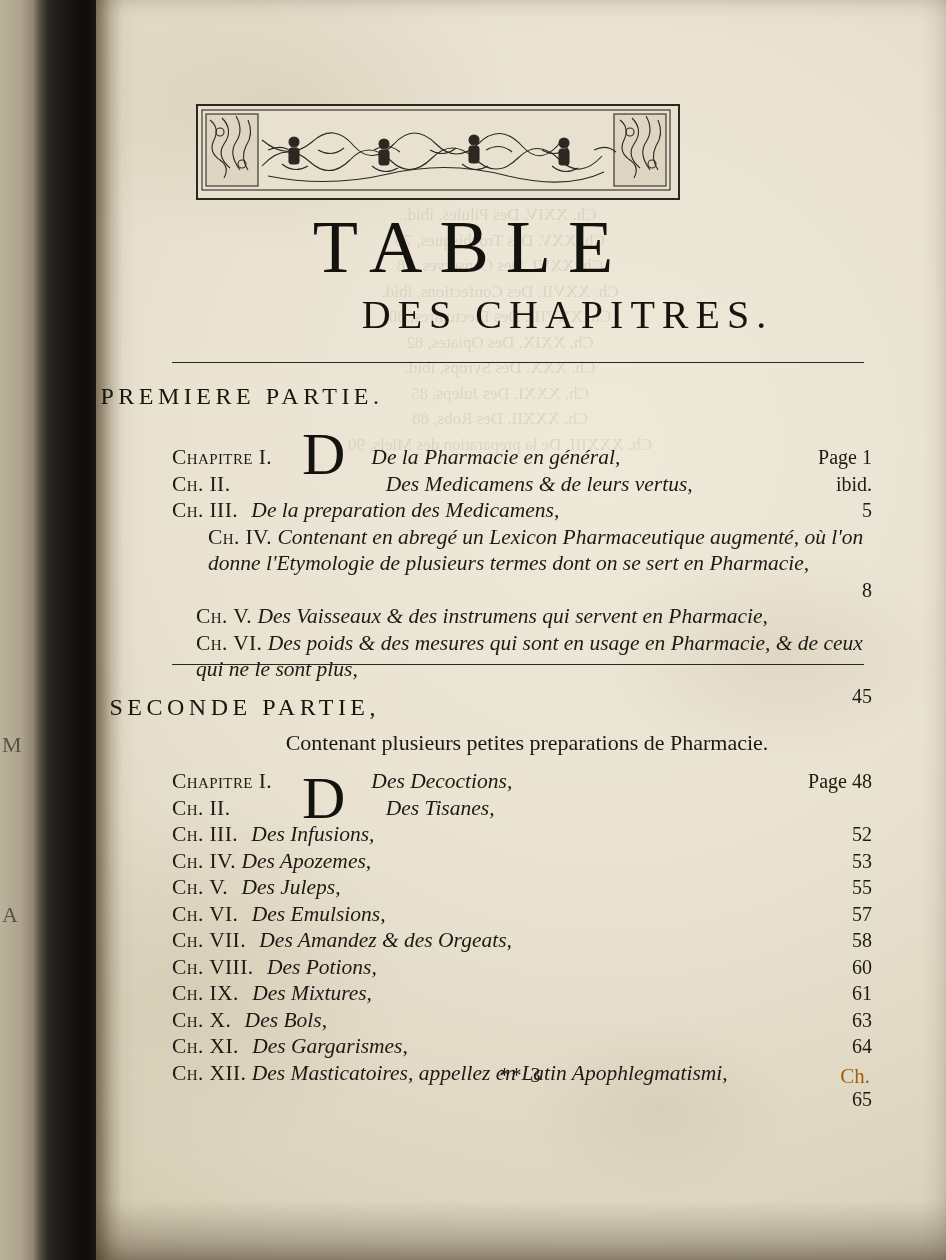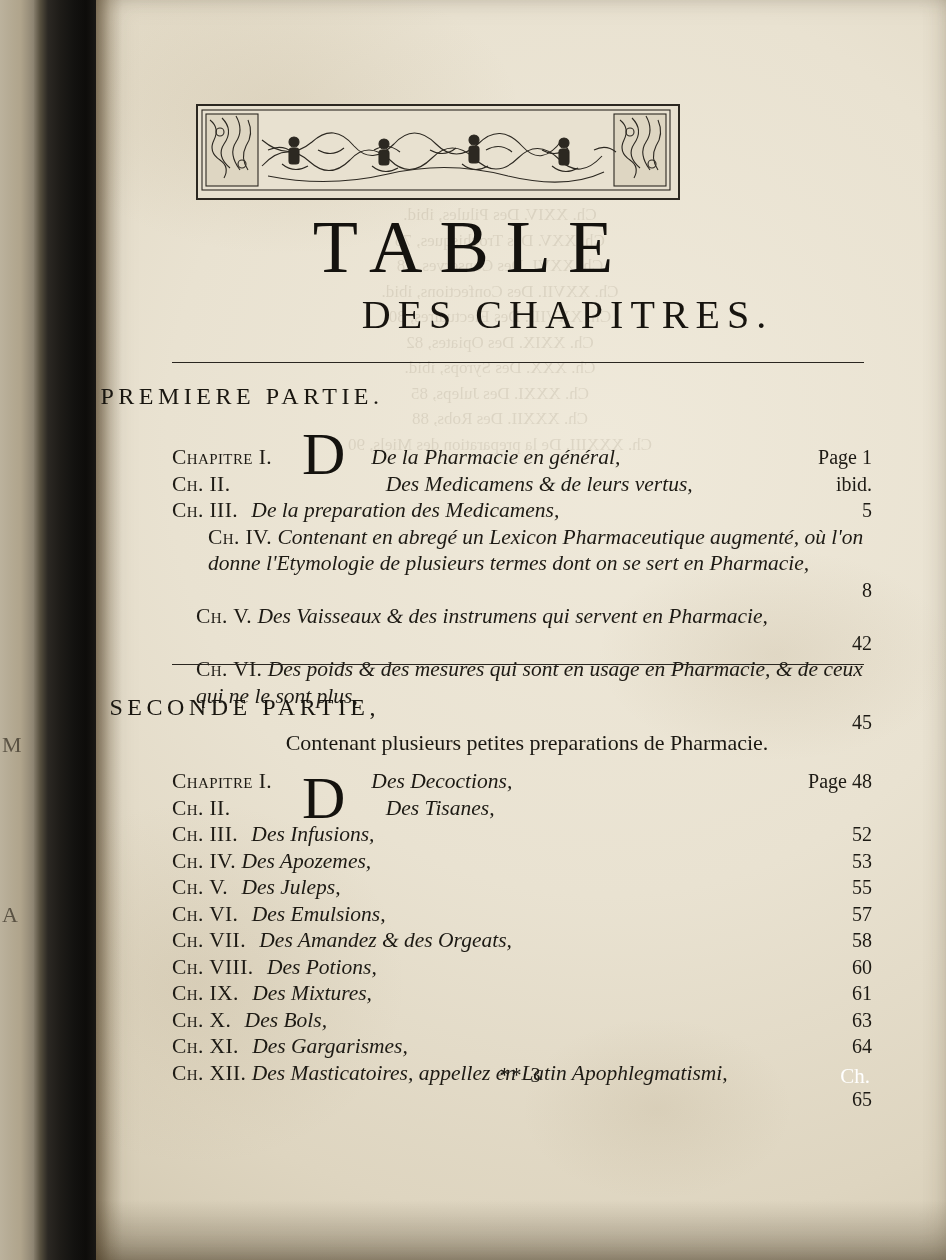--- a/index.html
+++ b/index.html
@@ -258,21 +258,21 @@
     font-size: 20px;
     letter-spacing: 2px;
     color: #1d1a14;
   }
   .catchword {
     position: absolute;
     right: 76px;
     top: 1064px;
     font-size: 21px;
     font-style: normal;
-    color: #ffffff;
+    color: #a16207;
     text-align: center;
   }
 </style>
 </head>
 <body>
 
 <div id="page">
 
   <div class="photo-bg"></div>
 
@@ -368,21 +368,20 @@
         <span class="pg">5</span>
       </div>
       <div class="entry wrap" style="margin-left:36px">
         <span class="ch">Ch. IV.</span>
         <span class="ti">Contenant en abregé un Lexicon Pharmaceutique augmenté, où l'on donne l'Etymologie de plusieurs termes dont on se sert en Pharmacie,</span>
         <span class="cont">8</span>
       </div>
       <div class="entry wrap" style="margin-left:24px">
         <span class="ch">Ch. V.</span>
         <span class="ti">Des Vaisseaux &amp; des instrumens qui servent en Pharmacie,</span>
-        <span class="cont">42</span>
       </div>
       <div class="entry wrap" style="margin-left:24px">
         <span class="ch">Ch. VI.</span>
         <span class="ti">Des poids &amp; des mesures qui sont en usage en Pharmacie, &amp; de ceux qui ne le sont plus,</span>
         <span class="cont">45</span>
       </div>
     </div>
 
     <div class="dropcap" id="dropcap-1">D</div>
 

